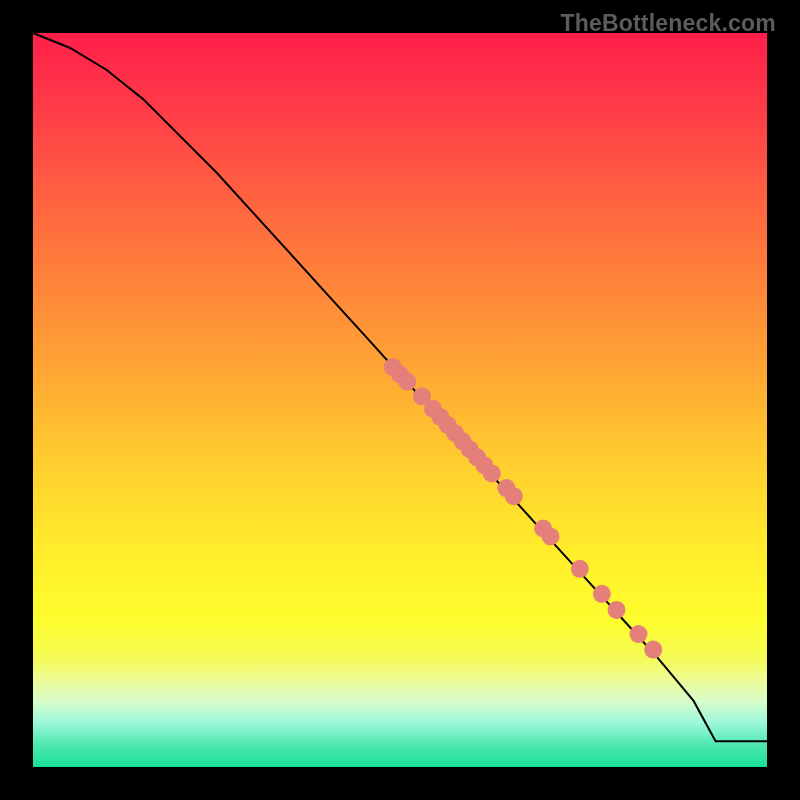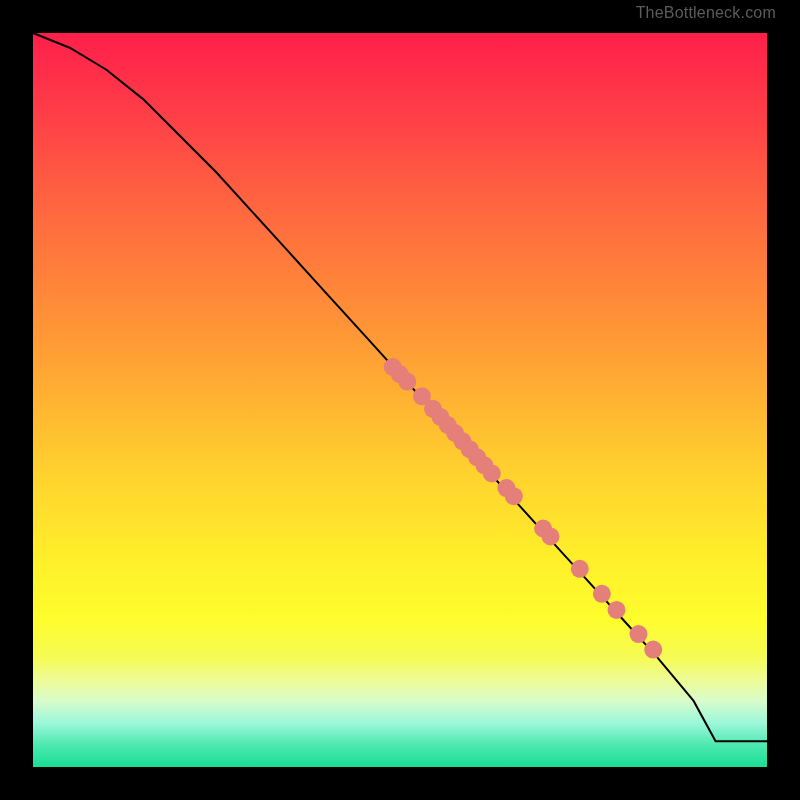--- a/index.html
+++ b/index.html
@@ -36,25 +36,25 @@
       #f5fb53 85%,
       #eefb93 88%,
       #d8fccb 91%,
       #9cf7da 94%,
       #4de8b0 97%,
       #18df95 100%
     );
   }
   .watermark {
     position: absolute;
-    top: 4px;
+    top: 10px;
     right: 24px;
     color: #5c5c5c;
-    font-size: 16px;
-    font-weight: 400;
+    font-size: 23px;
+    font-weight: 700;
     letter-spacing: 0.2px;
   }
   svg.overlay {
     position: absolute;
     left: 0;
     top: 0;
     width: 800px;
     height: 800px;
     pointer-events: none;
   }

